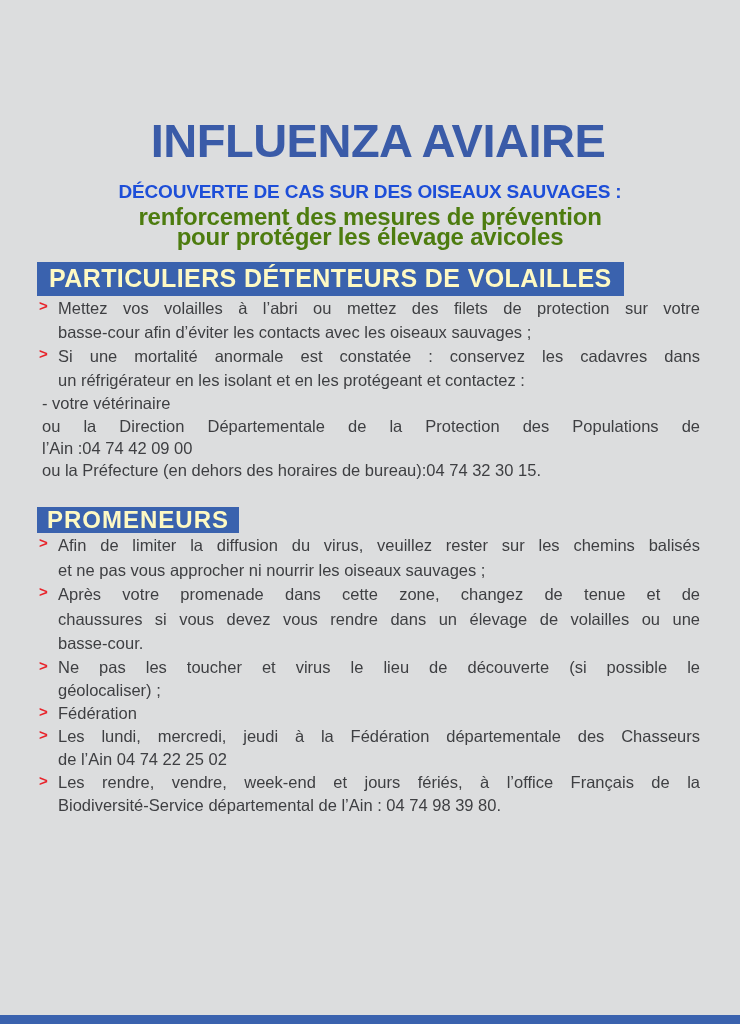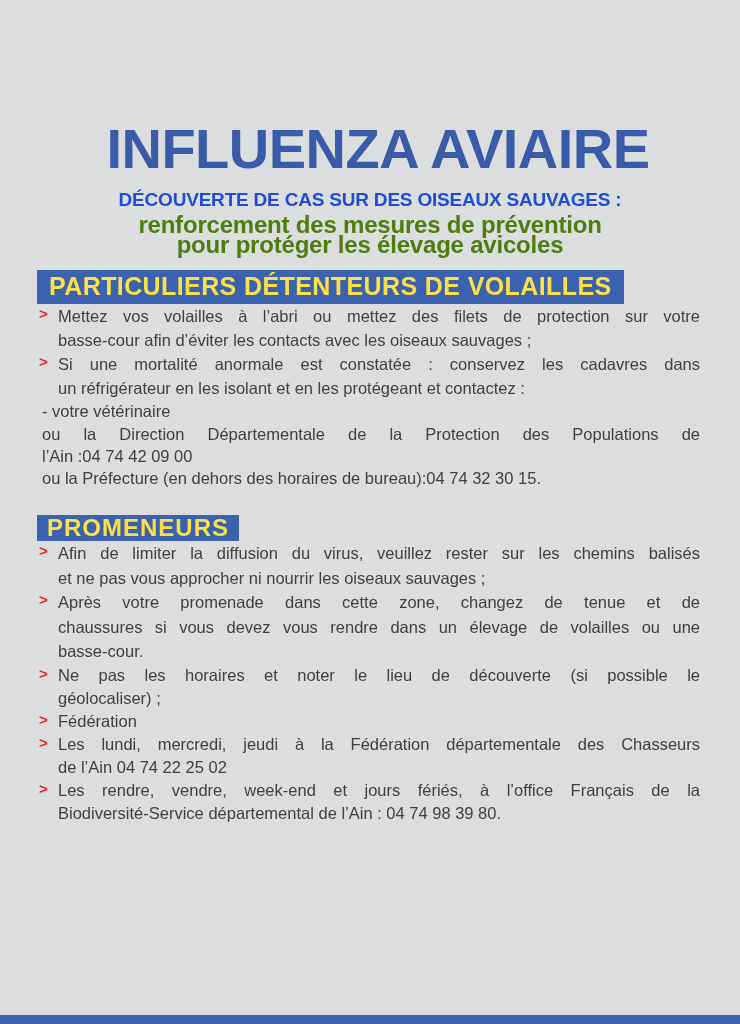--- a/index.html
+++ b/index.html
@@ -14,37 +14,37 @@
   }
   
   .bird{position:absolute;z-index:-1;}
   .bird svg{display:block;width:100%;height:100%;}
   .gull{left:25px;top:62px;width:88px;height:110px;}
   .duck{left:607px;top:13px;width:96px;height:91px;}
   .hen{left:588px;top:319px;width:80px;height:88px;}
   
   .header{padding-top:118px;text-align:center;}
   .title{
-    margin:8px;font-size:56px;line-height:46px;font-weight:bold;
+    margin:0;font-size:47px;line-height:46px;font-weight:bold;
     color:#3a5ba8;letter-spacing:-0.5px;padding-left:16px;
   }
   .sub-blue{
     margin-top:17px;font-size:19px;line-height:21px;font-weight:bold;
     color:#1d4ed8;letter-spacing:-0.2px;
   }
   .sub-red{
     font-size:24px;line-height:20px;font-weight:bold;color:#4d7c0f;
     letter-spacing:-0.2px;
   }
   .sub-red.first{margin-top:5px;}
   
   .content{margin:0 40px 0 37px;}
   .banner-row{line-height:0;}
   .banner{
-    display:inline-block;background:#3a62ae;color:#fde047;font-weight:bold;
+    display:inline-block;background:#3a62ae;color:#fef9c3;font-weight:bold;
     letter-spacing:0.4px;
   }
   .banner.b1{margin-top:15px;font-size:25px;line-height:26px;padding:3px 12px 5px;}
   .banner.b2{margin-top:25px;font-size:24px;line-height:21px;padding:2px 10px 3px;letter-spacing:1px;}
   .banner.b3{margin-top:17px;font-size:21px;line-height:22px;padding:3px 10px 4px;letter-spacing:0.6px;}
   p.para{
     position:relative;margin:0;padding-left:21px;
     font-size:16.5px;color:#3e3f42;
   }
   p.sub{padding-left:5px;}
@@ -166,21 +166,21 @@
     <p class="para p2" lang="fr">
       <span class="mk">&gt;</span>
       <span class="line">Après votre promenade dans cette zone, changez de tenue et de</span>
       <span class="line">chaussures si vous devez vous rendre dans un élevage de volailles ou une</span>
       <span class="line">basse-cour.</span>
     </p>
 
 
     <p class="para c1" lang="fr">
       <span class="mk">&gt;</span>
-      <span class="line">Ne pas les horaires et noter le lieu de découverte (si possible le</span>
+      <span class="line">Ne pas les toucher et virus le lieu de découverte (si possible le</span>
       <span class="line">géolocaliser) ;</span>
     </p>
 
     <p class="para c2" lang="fr">
       <span class="mk">&gt;</span>
       <span class="line">Fédération</span>
     </p>
 
     <p class="para c3" lang="fr">
       <span class="mk">&gt;</span>

